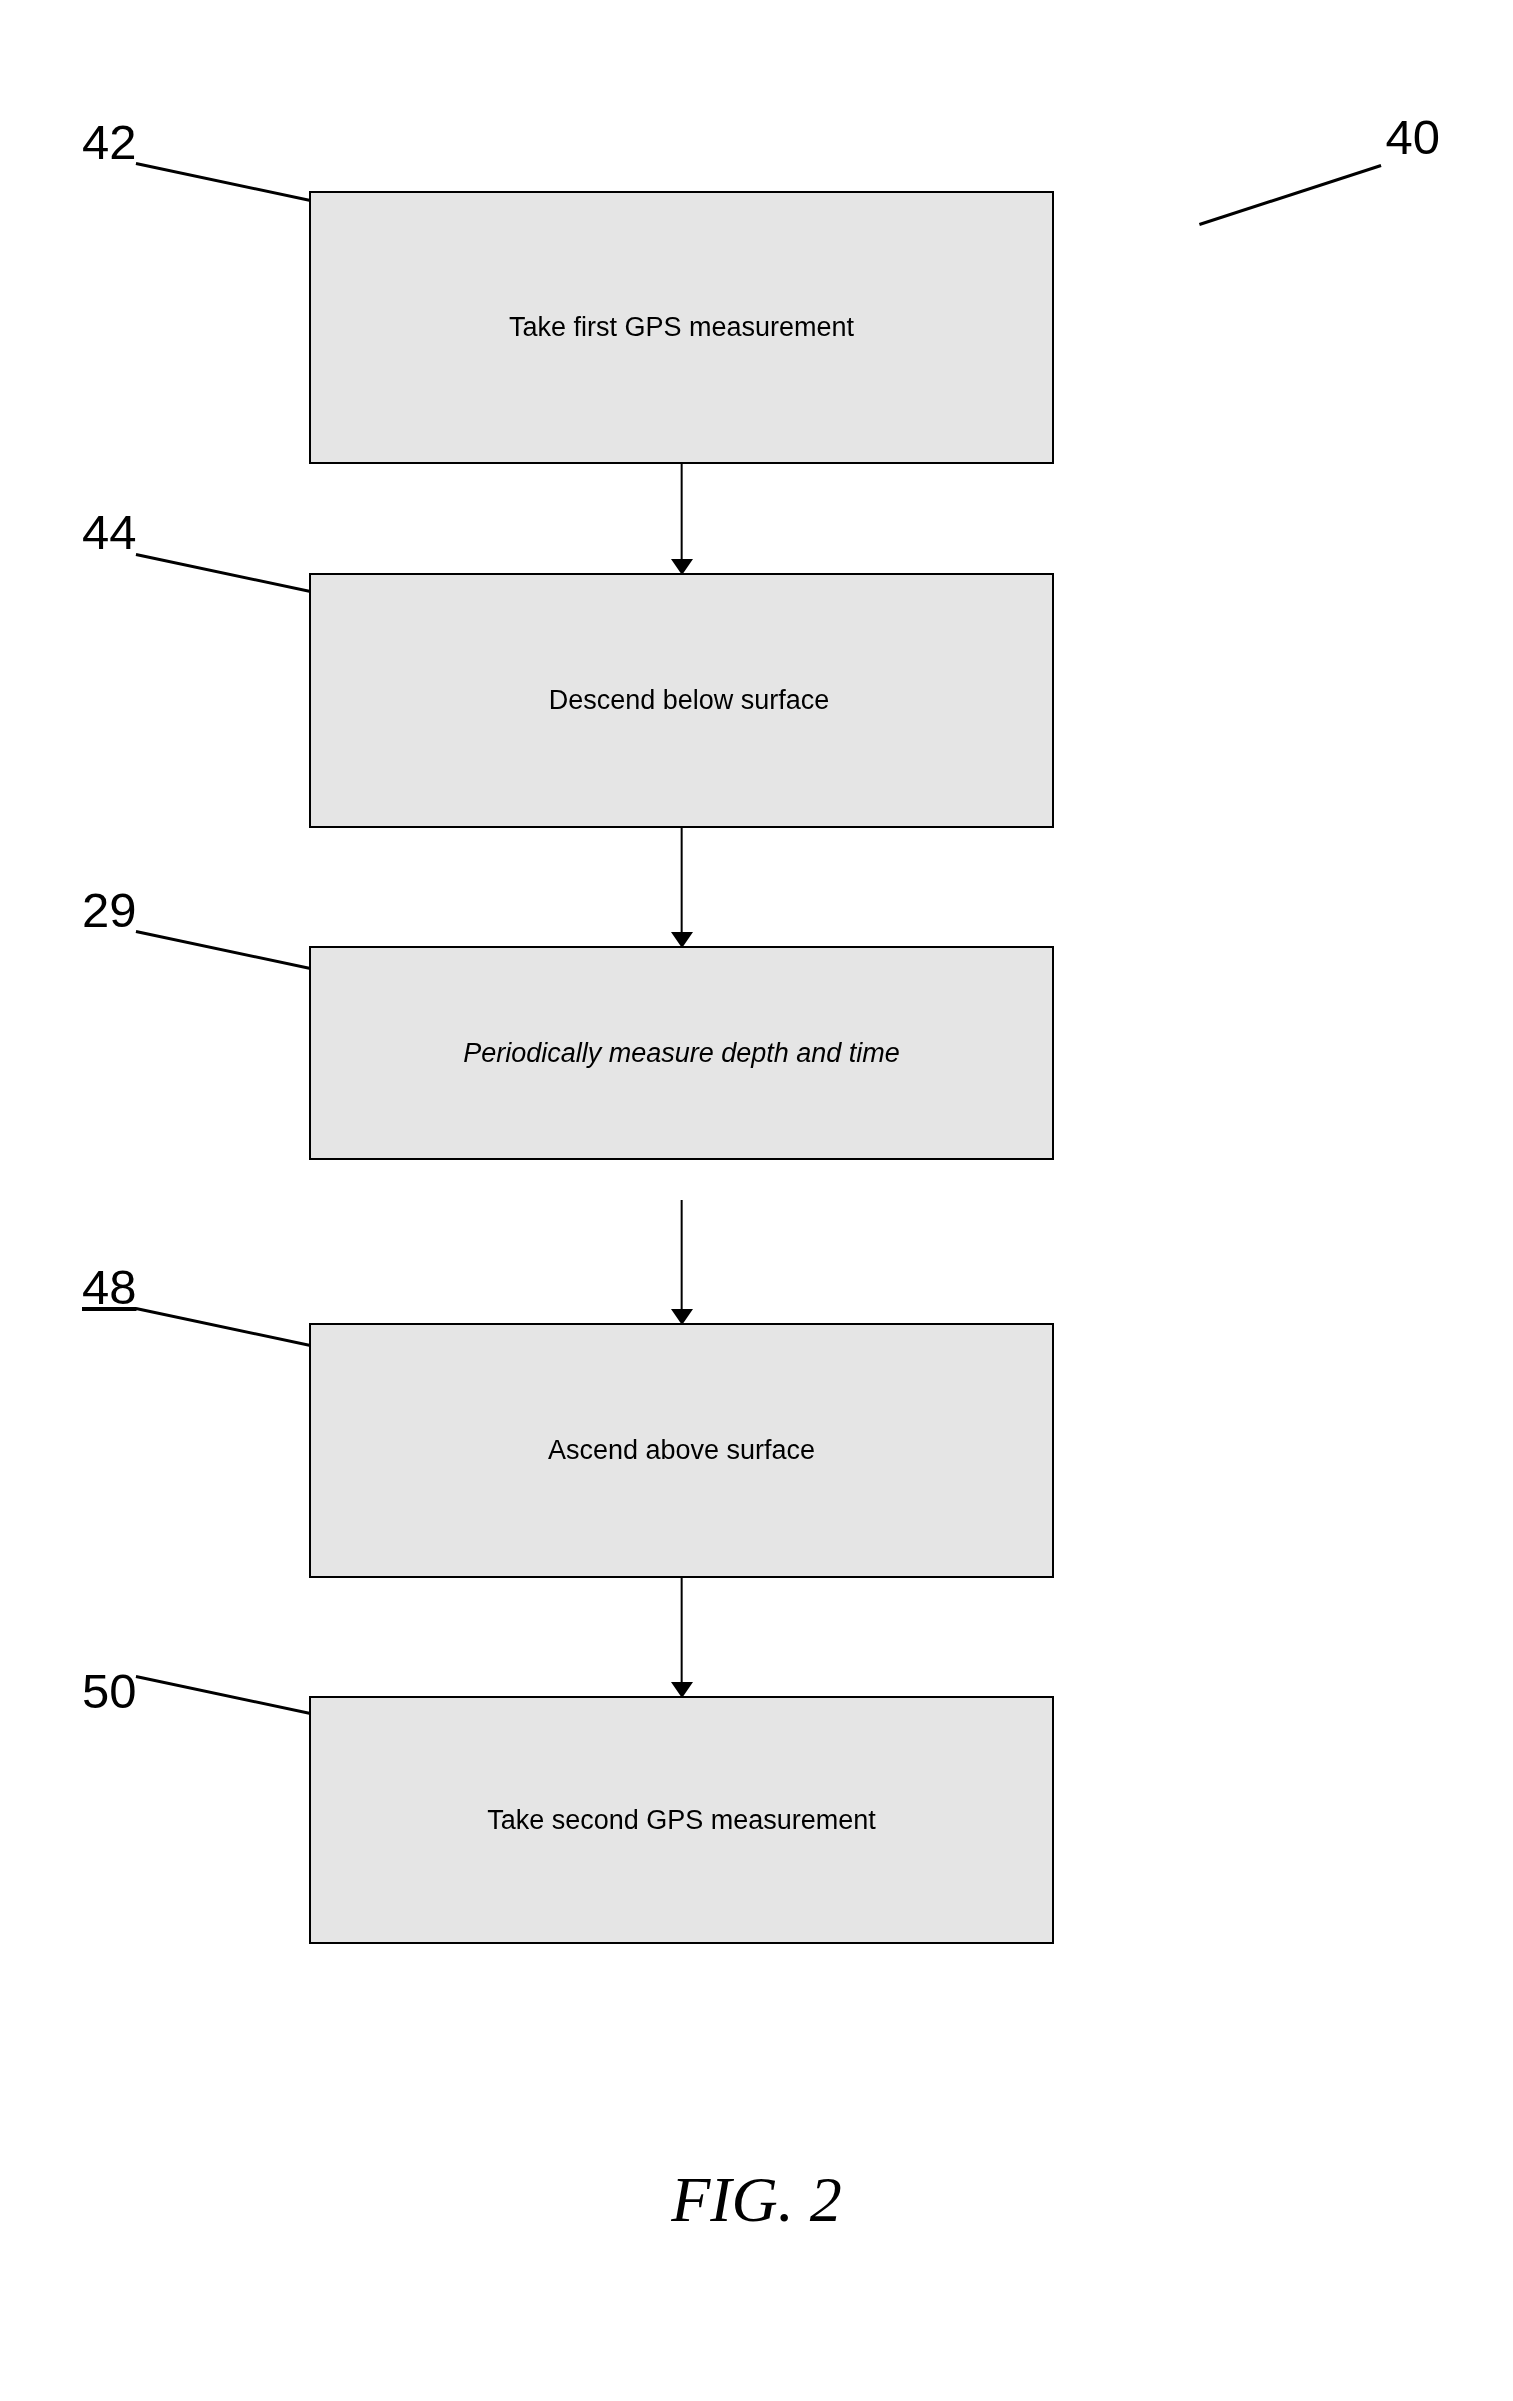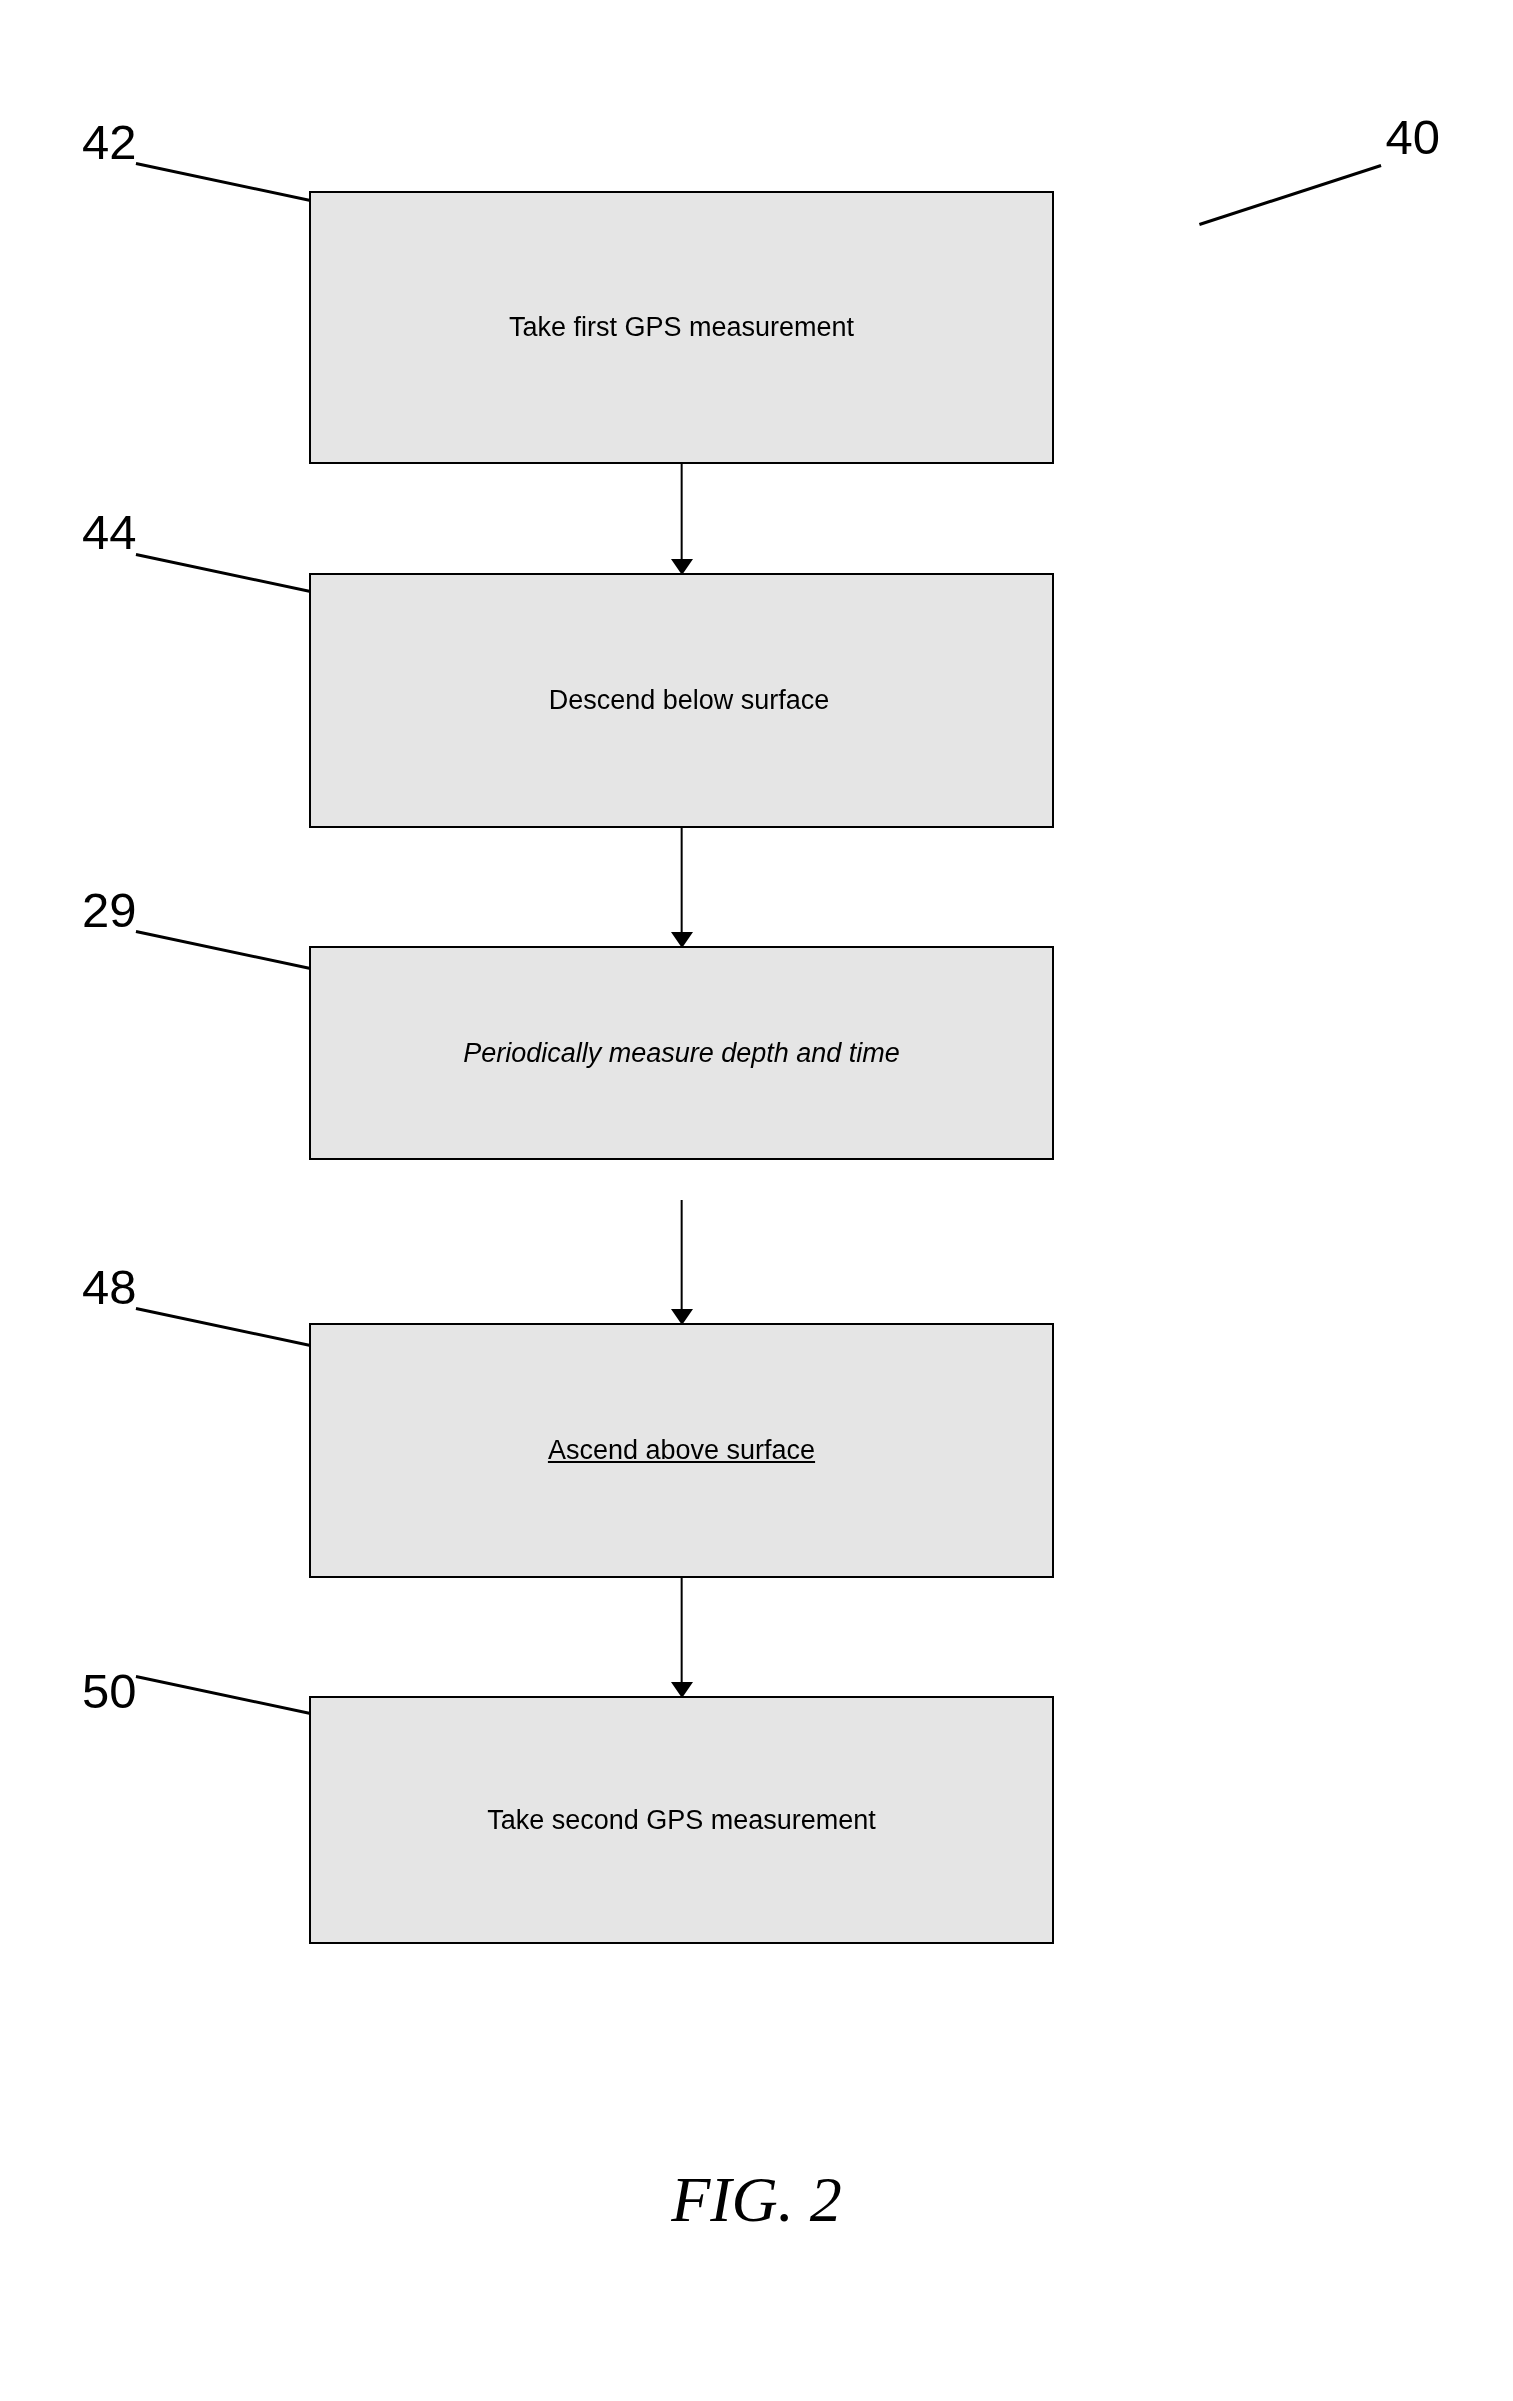--- a/index.html
+++ b/index.html
@@ -71,21 +71,21 @@
 
 <div class="ref-label" style="top:114px; left:82px;">42</div>
 <div class="ref-line" style="top:162px; left:136px; width:200px; transform: rotate(12deg); transform-origin: left center;"></div>
 
 <div class="ref-label" style="top:504px; left:82px;">44</div>
 <div class="ref-line" style="top:553px; left:136px; width:200px; transform: rotate(12deg); transform-origin: left center;"></div>
 
 <div class="ref-label" style="top:882px; left:82px;">29</div>
 <div class="ref-line" style="top:930px; left:136px; width:200px; transform: rotate(12deg); transform-origin: left center;"></div>
 
-<div class="ref-label" style="top:1259px; left:82px;">48</div>
+<div class="ref-label" style="top:1259px; left:82px;text-decoration:underline;">48</div>
 <div class="ref-line" style="top:1307px; left:136px; width:200px; transform: rotate(12deg); transform-origin: left center;"></div>
 
 <div class="ref-label" style="top:1627px; left:82px;margin-top:36px;">50</div>
 <div class="ref-line" style="top:1675px; left:136px; width:200px; transform: rotate(12deg); transform-origin: left center;"></div>
 
 <div class="diagram-container">
 
   <div class="box" style="top:36px; left:0; width:745px; height:273px;">
     <span>Take first GPS measurement</span>
   </div>
@@ -100,21 +100,21 @@
   <div class="arrow-line" style="top:673px; height:105px;"></div>
   <div class="arrow-head" style="top:777px;"></div>
 
   <div class="box" style="top:791px; left:0; width:745px; height:214px;font-style:italic;">
     <span>Periodically measure depth and time</span>
   </div>
 
   <div class="arrow-line" style="top:1045px; height:109px;"></div>
   <div class="arrow-head" style="top:1154px;"></div>
 
-  <div class="box" style="top:1168px; left:0; width:745px; height:255px;text-decoration:underline;">
+  <div class="box" style="top:1168px; left:0; width:745px; height:255px;">
     <span>Ascend above surface</span>
   </div>
 
   <div class="arrow-line" style="top:1422px; height:105px;"></div>
   <div class="arrow-head" style="top:1527px;"></div>
 
   <div class="box" style="top:1541px; left:0; width:745px; height:248px;">
     <span>Take second GPS measurement</span>
   </div>
 

